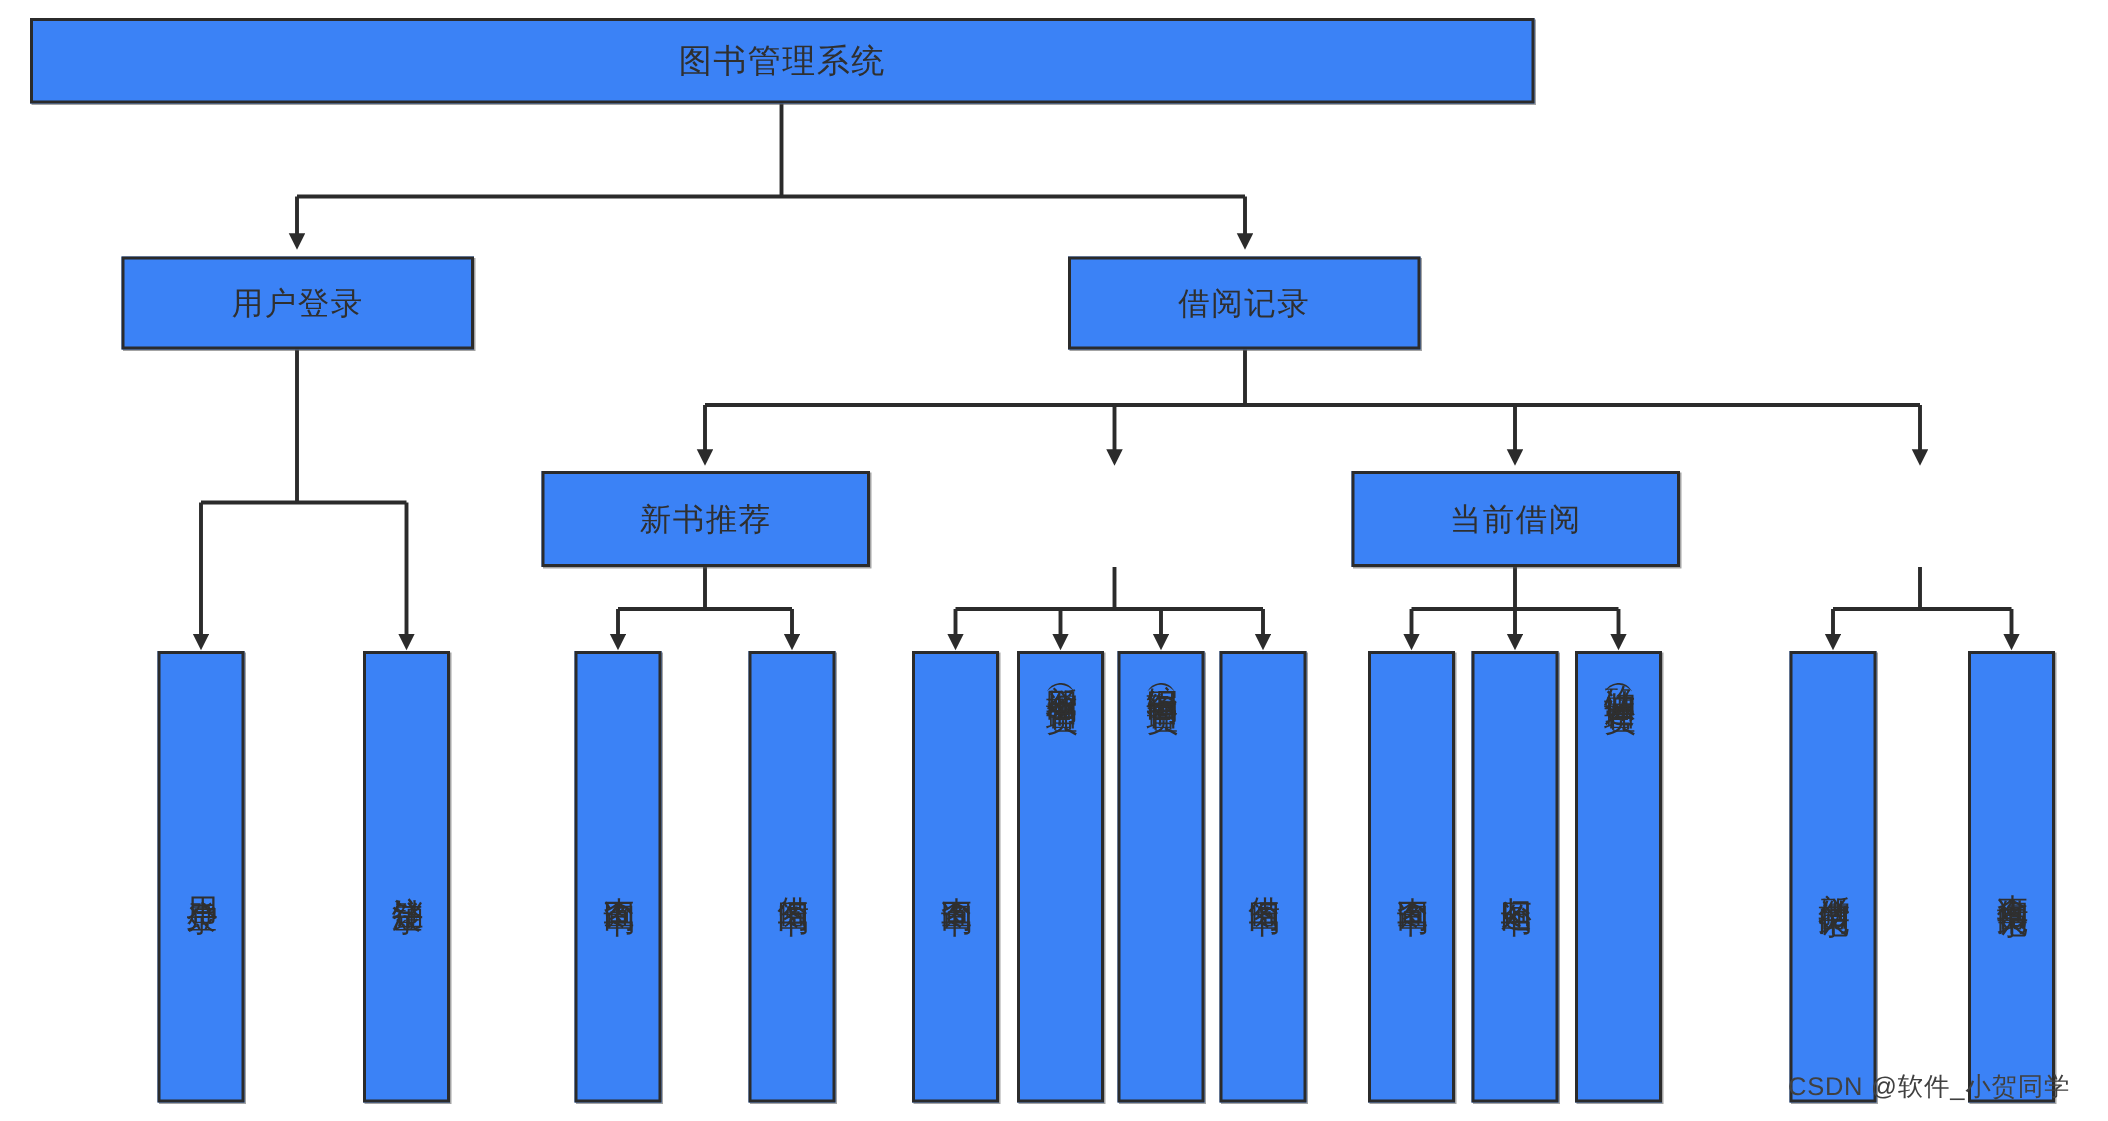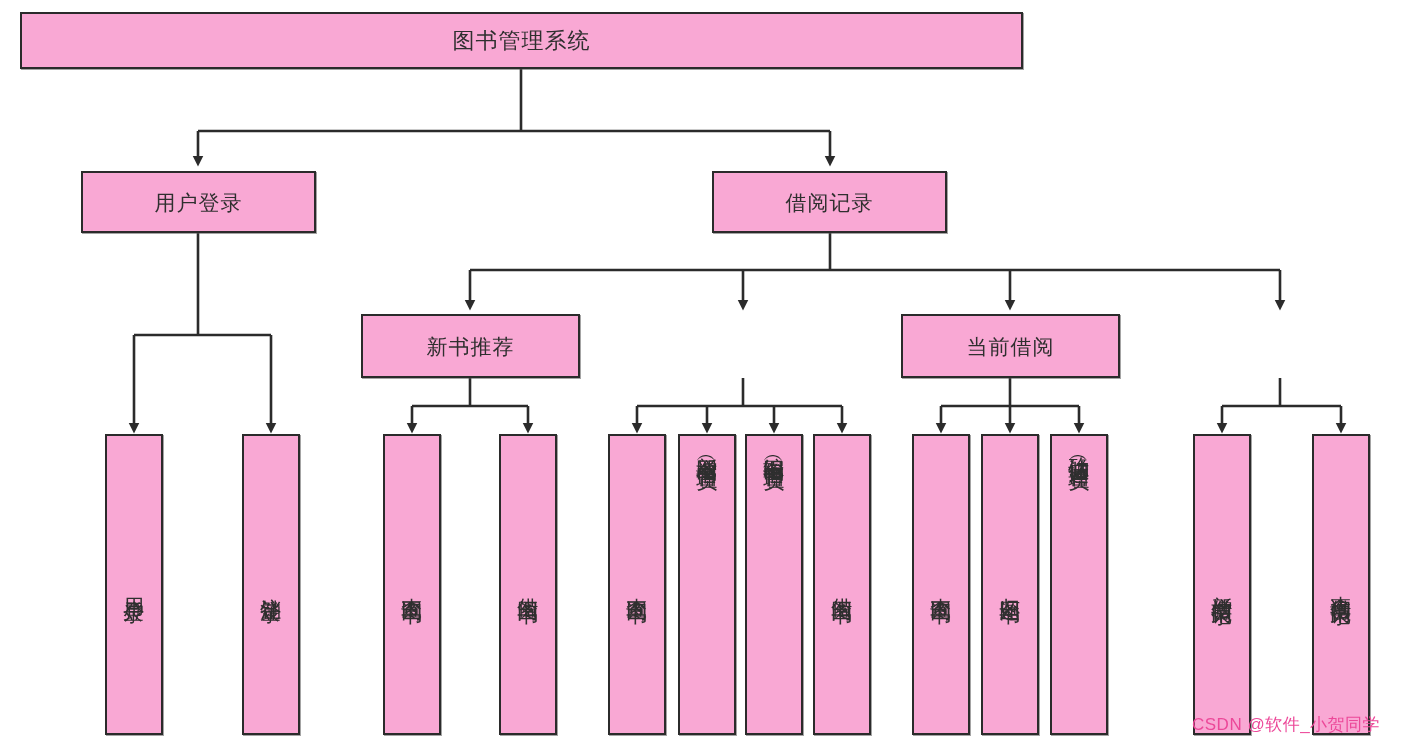--- a/index.html
+++ b/index.html
@@ -1,35 +1,35 @@
 <!DOCTYPE html>
 <html><head>
 <meta charset="utf-8">
 <style>
   html,body{margin:0;padding:0;background:#ffffff;}
   body{font-family:"Liberation Sans","DejaVu Sans",sans-serif;}
   #stage{position:relative;width:1405px;height:747px;background:#fff;overflow:hidden;}
   svg.wires{position:absolute;left:0;top:0;width:1405px;height:747px;}
 
-  .node{position:absolute;box-sizing:border-box;background:#f9a8d4;
+  .node{position:absolute;box-sizing:border-box;background:#3b82f6;
         border:2px solid #2b2b2b;box-shadow:1px 1px 0 rgba(90,90,90,.55);
         display:flex;align-items:center;justify-content:center;}
   .node .lbl{color:#2f2f2f;white-space:nowrap;}
 
   .h-node .lbl{font-size:21px;line-height:1;letter-spacing:1px;}
   .root .lbl{font-size:22px;}
 
   .v-node{padding-top:4px;padding-bottom:4px;align-items:flex-start;}
   .v-node .lbl{writing-mode:vertical-rl;text-orientation:upright;
                font-size:21px;line-height:1.22;letter-spacing:2px;
                white-space:nowrap;}
   .v-mid{align-items:center;}
 
   .watermark{position:absolute;left:1192px;top:713px;font-size:17px;
-             color:#ec4899;letter-spacing:.5px;white-space:nowrap;}
+             color:#404040;letter-spacing:.5px;white-space:nowrap;}
 </style>
 </head>
 <body>
 
 <div id="stage">
 
   <svg class="wires" viewBox="0 0 1405 747" xmlns="http://www.w3.org/2000/svg">
     <defs>
       <marker id="ah" markerWidth="12" markerHeight="12" refX="1.5" refY="5.5" orient="auto" markerUnits="userSpaceOnUse">
         <path d="M0,0 L11,5.5 L0,11 z" fill="#2b2b2b"></path>

